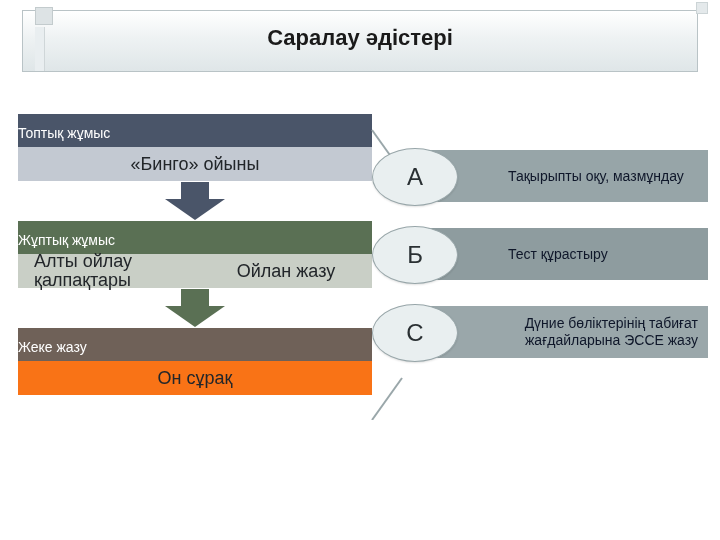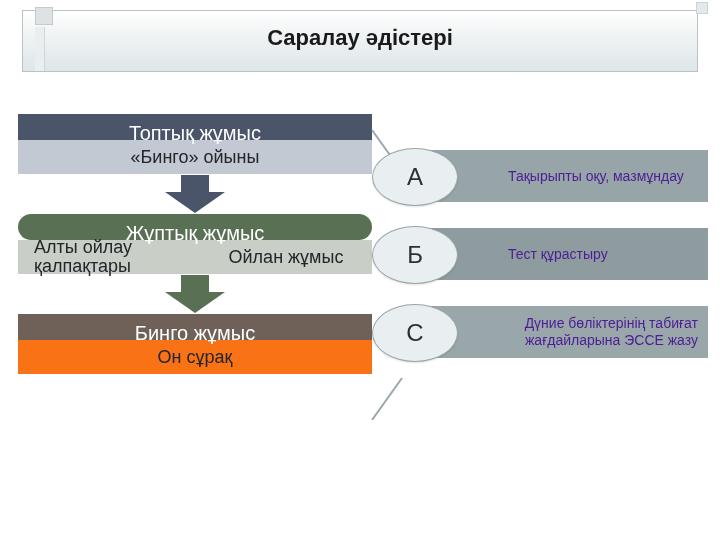--- a/index.html
+++ b/index.html
@@ -74,25 +74,25 @@
     position: absolute;
     left: 18px;
     top: 114px;
     width: 354px;
   }
   .stage {
     position: relative;
     width: 354px;
   }
   .stage-header {
-    height: 26px;
+    height: 33px;
     line-height: 38px;
-    text-align: center;
+    text-align: left;
     color: #ffffff;
-    font-size: 20px;
+    font-size: 14px;
   }
   .stage-sub {
     height: 34px;
     display: flex;
   }
   .stage-sub .cell {
     flex: 1;
     display: flex;
     align-items: center;
     justify-content: center;
@@ -106,21 +106,21 @@
   .cell.left-align {
     justify-content: flex-start;
     text-align: left;
     padding-left: 16px;
   }
   .sub-blue  { background: #c3c9d2; }
   .sub-green { background: #c9cfc6; }
   .sub-brown { background: #f97316; }
 
   .hdr-blue  { background: #4a5569; }
-  .hdr-green { background: #5a7054; border-radius: 14px; }
+  .hdr-green { background: #5a7054; }
   .hdr-brown { background: #6f6158; }
 
   .arrow-wrap {
     height: 40px;
     display: flex;
     align-items: center;
     justify-content: center;
     position: relative;
   }
   .arrow-shape {
@@ -167,21 +167,21 @@
     left: 66px;
     top: 0;
     right: 0;
     height: 52px;
     display: flex;
     align-items: center;
     padding-left: 86px;
     padding-right: 10px;
     box-sizing: border-box;
     font-size: 14px;
-    color: #4c1d95;
+    color: #0f172a;
     line-height: 1.18;
   }
   .bar-a { background: #97a5a8; }
   .bar-b { background: #8e9c9f; text-align: center; }
   .bar-c { background: #9aa7aa; text-align: right; }
 
   .badge {
     position: absolute;
     left: 16px;
     top: -2px;
@@ -229,33 +229,33 @@
     <div class="arrow-shape arrow-blue">
       <div class="shaft"></div>
       <div class="head"></div>
     </div>
   </div>
 
   <div class="stage">
     <div class="stage-header hdr-green">Жұптық жұмыс</div>
     <div class="stage-sub sub-green">
       <div class="cell left-align">Алты ойлау қалпақтары</div>
-      <div class="cell">Ойлан жұмыс</div>
+      <div class="cell">Ойлан жазу</div>
     </div>
   </div>
 
   <div class="arrow-wrap">
     <div class="arrow-shape arrow-green">
       <div class="shaft"></div>
       <div class="head"></div>
     </div>
   </div>
 
   <div class="stage">
-    <div class="stage-header hdr-brown">Бинго жұмыс</div>
+    <div class="stage-header hdr-brown">Жеке жазу</div>
     <div class="stage-sub sub-brown">
       <div class="cell">Он сұрақ</div>
     </div>
   </div>
 
 </div>
 
 <div class="right-list">
 
   <div class="right-row">

